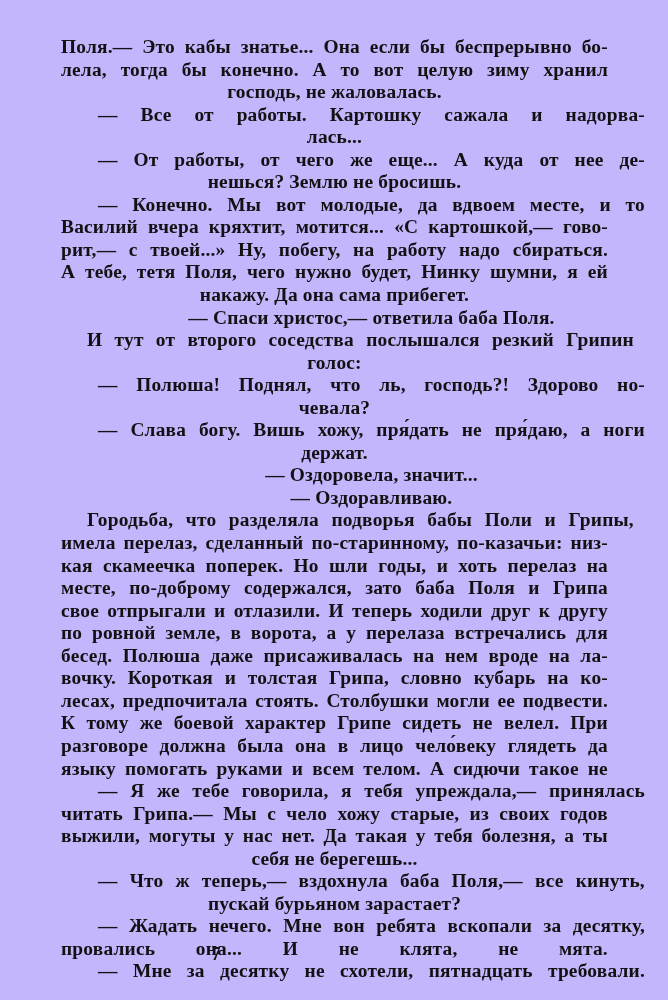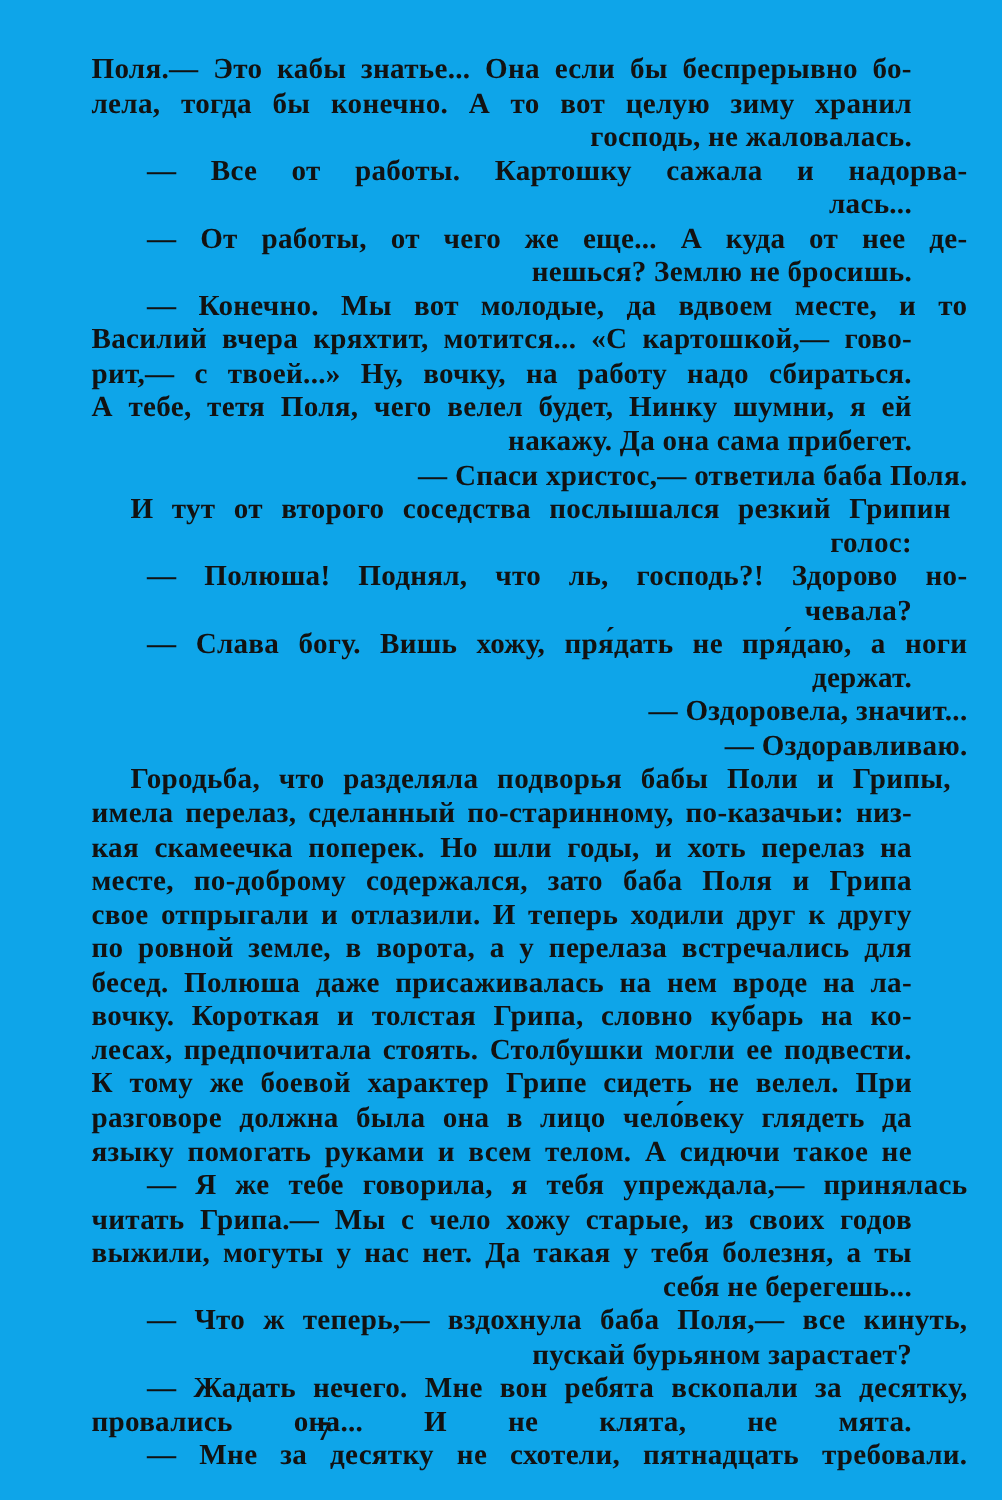--- a/index.html
+++ b/index.html
@@ -5,21 +5,21 @@
   html, body {
     margin: 0;
     padding: 0;
     background: #ffffff;
   }
 
   .page {
     position: relative;
     width: 668px;
     height: 1000px;
-    background: #0ea5e9;
+    background: #c4b5fd;
     overflow: hidden;
     font-family: "Liberation Serif", "DejaVu Serif", serif;
   }
 
   .text-block {
     position: absolute;
     left: 61px;
     top: 36px;
     width: 547px;
   }
@@ -36,21 +36,21 @@
     letter-spacing: 0.01em;
     white-space: pre;
   }
 
   
   .line.just {
     justify-content: space-between;
   }
   
   .line.flush {
-    justify-content: flex-end;
+    justify-content: center;
   }
   .line.flush .w + .w {
     margin-left: 0.26em;
   }
 
   .w {
     display: inline-block;
   }
 
   
@@ -77,22 +77,22 @@
   <div class="text-block" id="text-block">
       <div class="line just"><span class="w">Поля.—</span><span class="w">Это</span><span class="w">кабы</span><span class="w">знатье...</span><span class="w">Она</span><span class="w">если</span><span class="w">бы</span><span class="w">беспрерывно</span><span class="w">бо-</span></div>
       <div class="line just"><span class="w">лела,</span><span class="w">тогда</span><span class="w">бы</span><span class="w">конечно.</span><span class="w">А</span><span class="w">то</span><span class="w">вот</span><span class="w">целую</span><span class="w">зиму</span><span class="w">хранил</span></div>
       <div class="line flush"><span class="w">господь,</span><span class="w">не</span><span class="w">жаловалась.</span></div>
       <div class="line just ind-dash"><span class="w">—</span><span class="w">Все</span><span class="w">от</span><span class="w">работы.</span><span class="w">Картошку</span><span class="w">сажала</span><span class="w">и</span><span class="w">надорва-</span></div>
       <div class="line flush"><span class="w">лась...</span></div>
       <div class="line just ind-dash"><span class="w">—</span><span class="w">От</span><span class="w">работы,</span><span class="w">от</span><span class="w">чего</span><span class="w">же</span><span class="w">еще...</span><span class="w">А</span><span class="w">куда</span><span class="w">от</span><span class="w">нее</span><span class="w">де-</span></div>
       <div class="line flush"><span class="w">нешься?</span><span class="w">Землю</span><span class="w">не</span><span class="w">бросишь.</span></div>
       <div class="line just ind-dash"><span class="w">—</span><span class="w">Конечно.</span><span class="w">Мы</span><span class="w">вот</span><span class="w">молодые,</span><span class="w">да</span><span class="w">вдвоем</span><span class="w">месте,</span><span class="w">и</span><span class="w">то</span></div>
       <div class="line just"><span class="w">Василий</span><span class="w">вчера</span><span class="w">кряхтит,</span><span class="w">мотится...</span><span class="w">«С</span><span class="w">картошкой,—</span><span class="w">гово-</span></div>
-      <div class="line just"><span class="w">рит,—</span><span class="w">с</span><span class="w">твоей...»</span><span class="w">Ну,</span><span class="w">вочку,</span><span class="w">на</span><span class="w">работу</span><span class="w">надо</span><span class="w">сбираться.</span></div>
-      <div class="line just"><span class="w">А</span><span class="w">тебе,</span><span class="w">тетя</span><span class="w">Поля,</span><span class="w">чего</span><span class="w">велел</span><span class="w">будет,</span><span class="w">Нинку</span><span class="w">шумни,</span><span class="w">я</span><span class="w">ей</span></div>
+      <div class="line just"><span class="w">рит,—</span><span class="w">с</span><span class="w">твоей...»</span><span class="w">Ну,</span><span class="w">побегу,</span><span class="w">на</span><span class="w">работу</span><span class="w">надо</span><span class="w">сбираться.</span></div>
+      <div class="line just"><span class="w">А</span><span class="w">тебе,</span><span class="w">тетя</span><span class="w">Поля,</span><span class="w">чего</span><span class="w">нужно</span><span class="w">будет,</span><span class="w">Нинку</span><span class="w">шумни,</span><span class="w">я</span><span class="w">ей</span></div>
       <div class="line flush"><span class="w">накажу.</span><span class="w">Да</span><span class="w">она</span><span class="w">сама</span><span class="w">прибегет.</span></div>
       <div class="line flush ind-dash"><span class="w">—</span><span class="w">Спаси</span><span class="w">христос,—</span><span class="w">ответила</span><span class="w">баба</span><span class="w">Поля.</span></div>
       <div class="line just ind-para"><span class="w">И</span><span class="w">тут</span><span class="w">от</span><span class="w">второго</span><span class="w">соседства</span><span class="w">послышался</span><span class="w">резкий</span><span class="w">Грипин</span></div>
       <div class="line flush"><span class="w">голос:</span></div>
       <div class="line just ind-dash"><span class="w">—</span><span class="w">Полюша!</span><span class="w">Поднял,</span><span class="w">что</span><span class="w">ль,</span><span class="w">господь?!</span><span class="w">Здорово</span><span class="w">но-</span></div>
       <div class="line flush"><span class="w">чевала?</span></div>
       <div class="line just ind-dash"><span class="w">—</span><span class="w">Слава</span><span class="w">богу.</span><span class="w">Вишь</span><span class="w">хожу,</span><span class="w">пря́дать</span><span class="w">не</span><span class="w">пря́даю,</span><span class="w">а</span><span class="w">ноги</span></div>
       <div class="line flush"><span class="w">держат.</span></div>
       <div class="line flush ind-dash"><span class="w">—</span><span class="w">Оздоровела,</span><span class="w">значит...</span></div>
       <div class="line flush ind-dash"><span class="w">—</span><span class="w">Оздоравливаю.</span></div>

